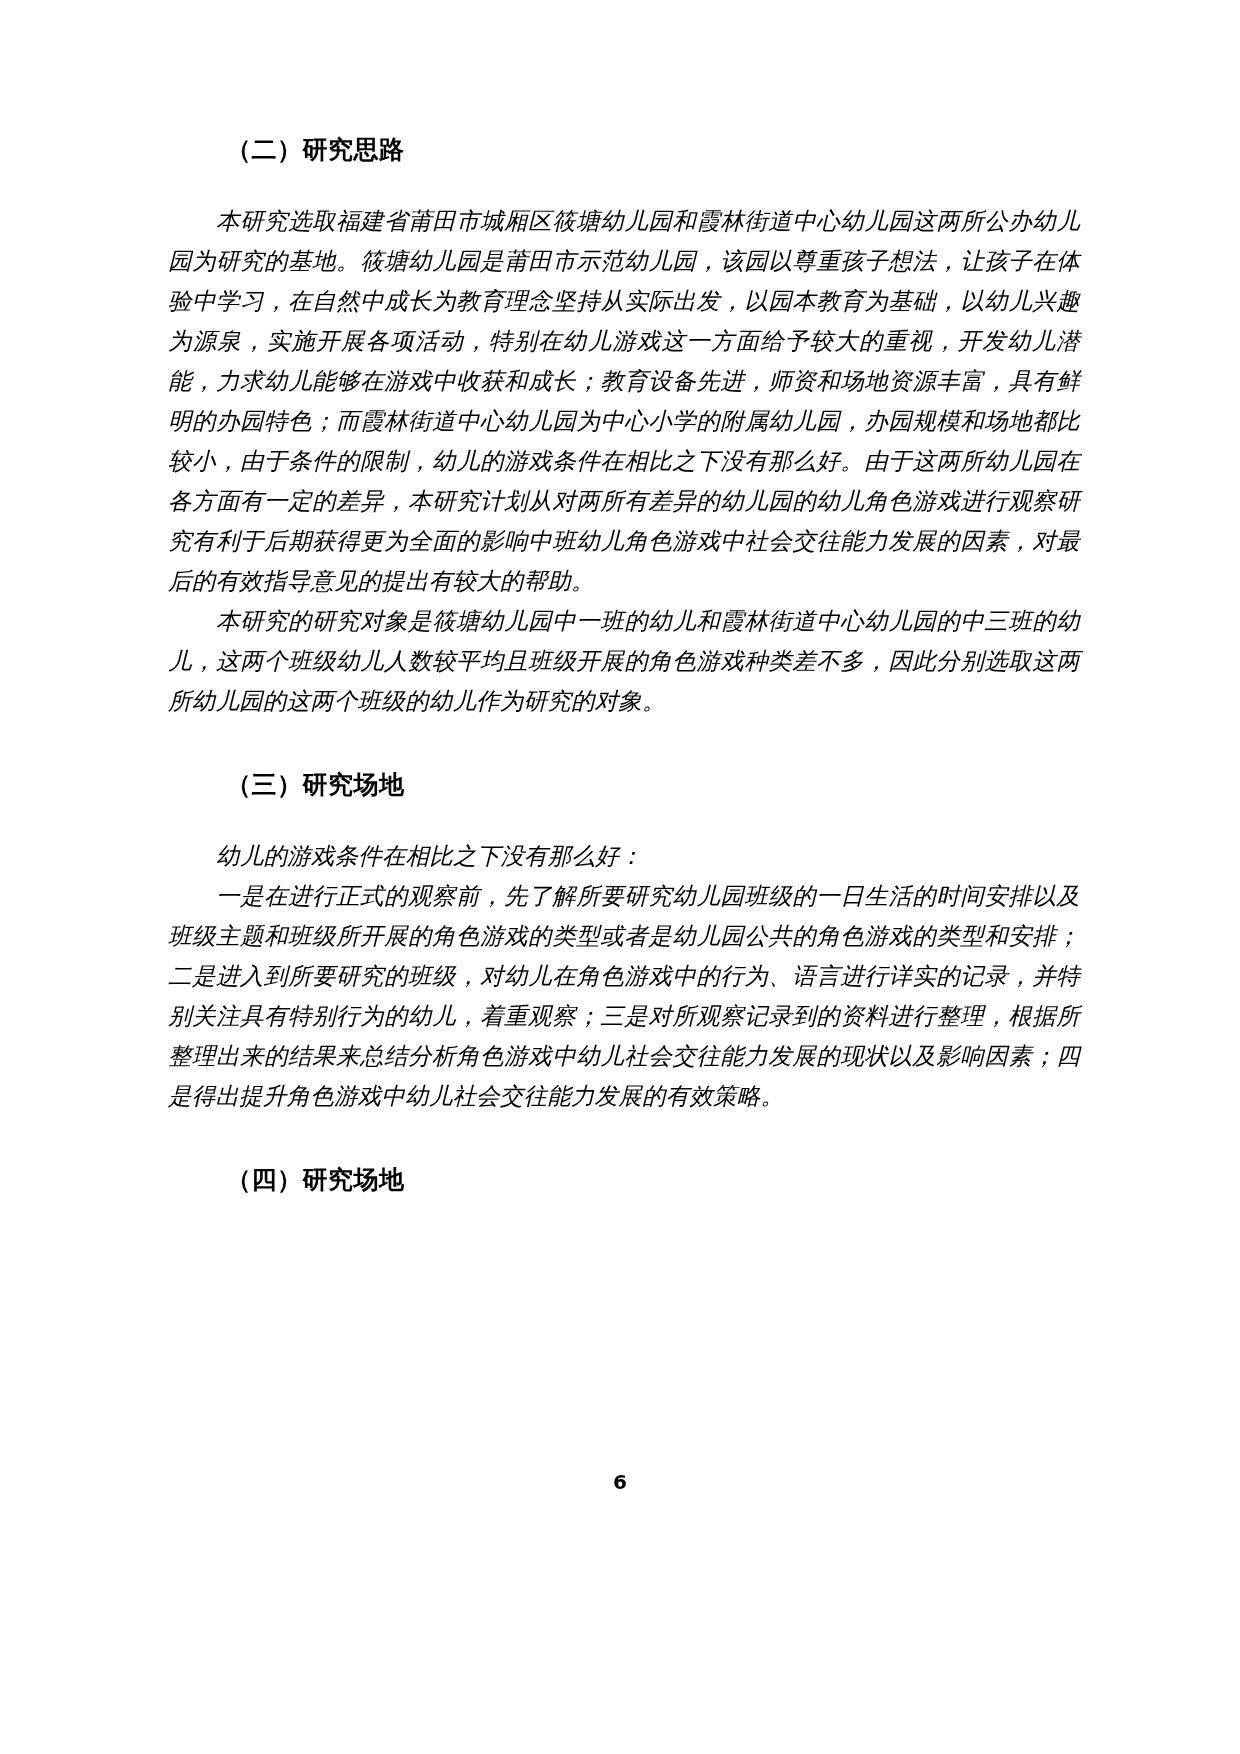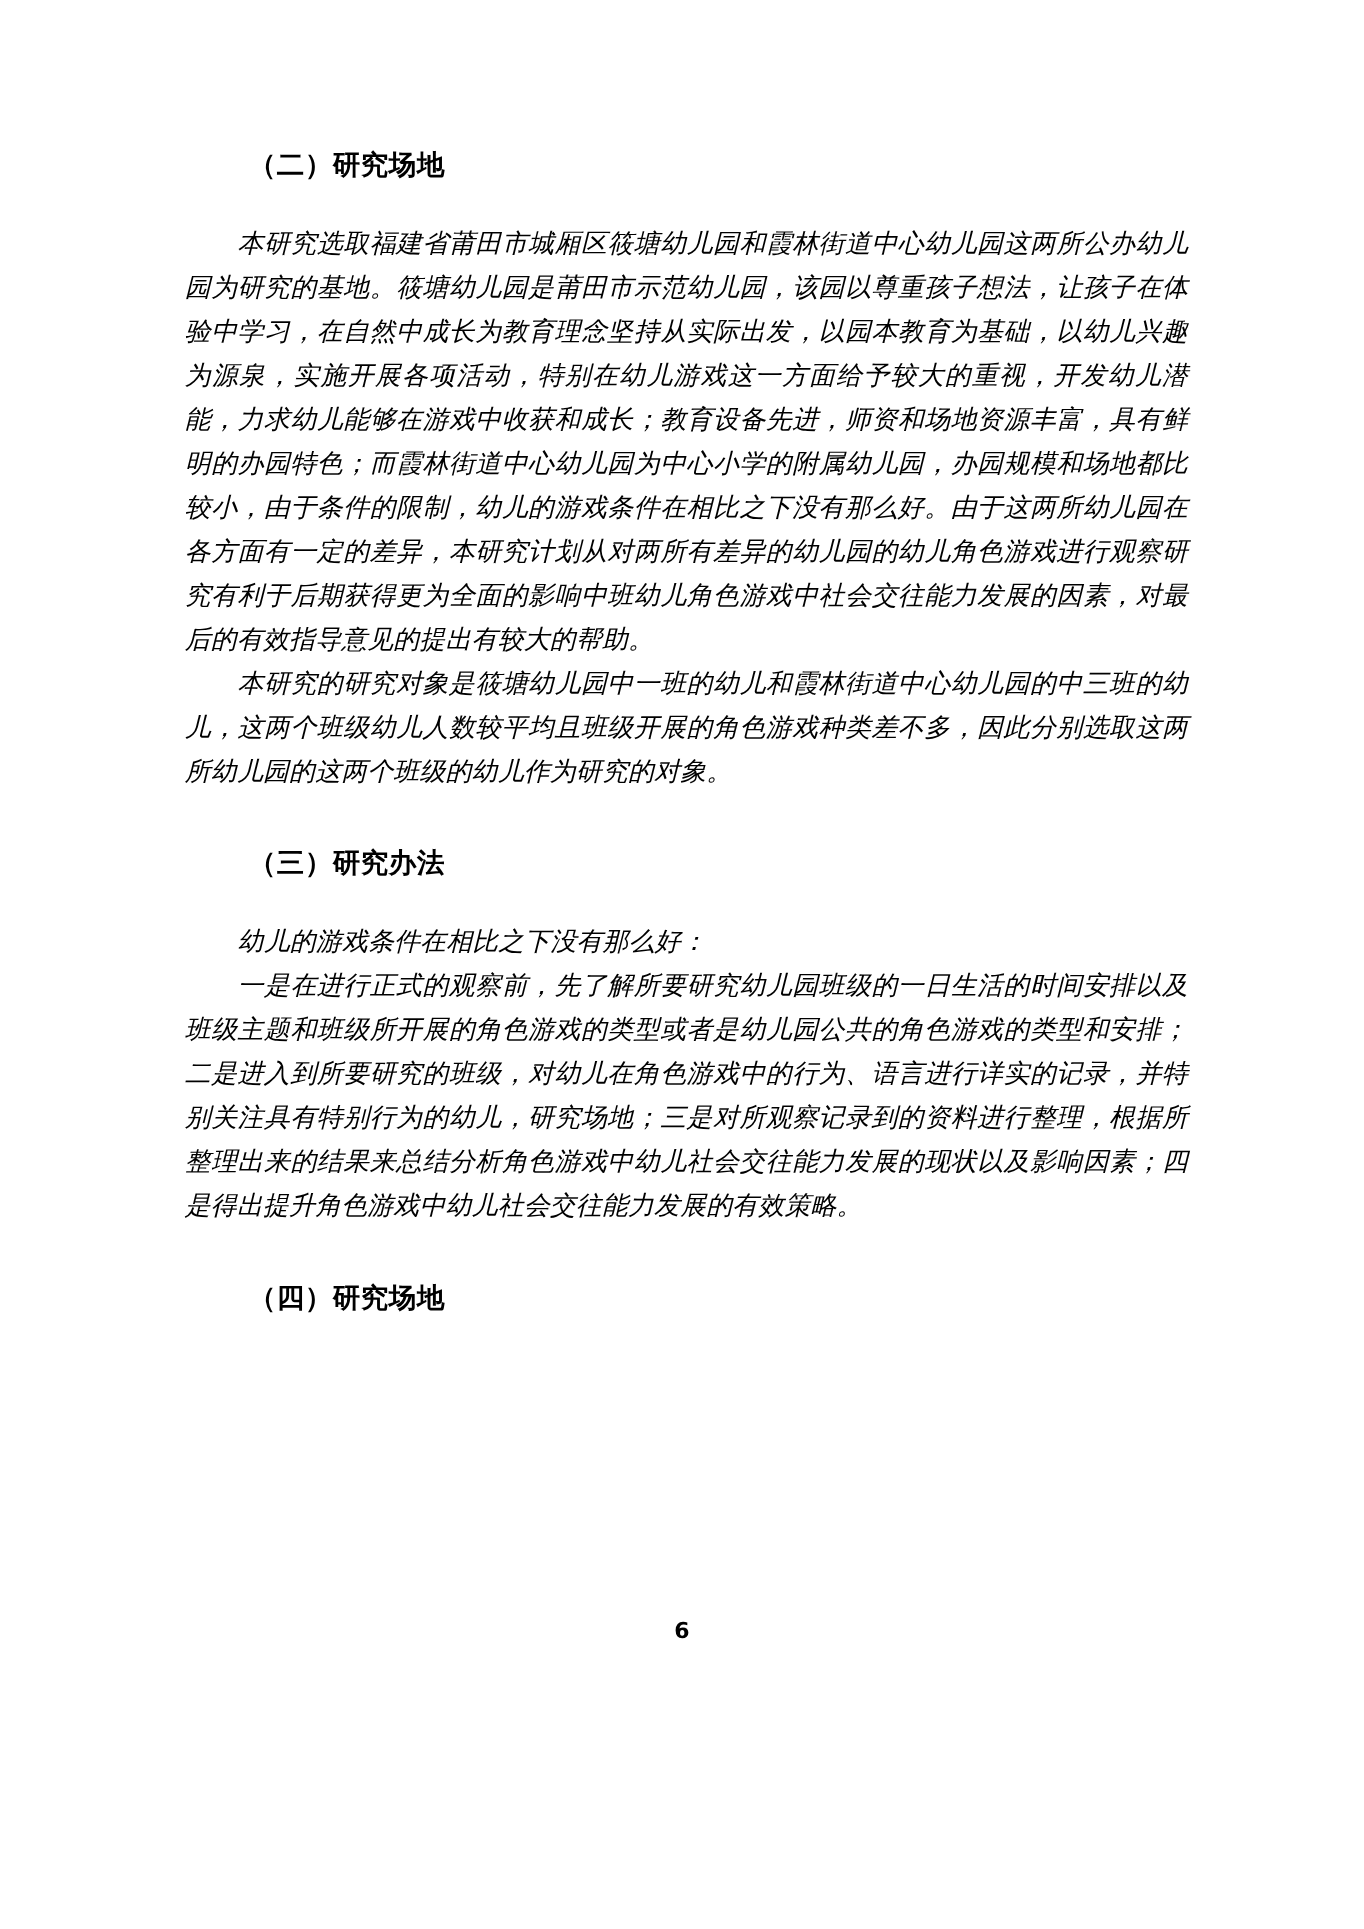--- a/index.html
+++ b/index.html
@@ -62,32 +62,32 @@
     font-size: 20px;
     font-weight: bold;
   }
 </style>
 </head>
 <body>
 
 <div class="page">
   <div class="content">
 
-    <h2 class="section-heading">（二）研究场地</h2>
+    <h2 class="section-heading">（二）研究思路</h2>
     <div class="gap-after-heading"></div>
 
     <p class="body-text">本研究选取福建省莆田市城厢区筱塘幼儿园和霞林街道中心幼儿园这两所公办幼儿园为研究的基地。筱塘幼儿园是莆田市示范幼儿园，该园以尊重孩子想法，让孩子在体验中学习，在自然中成长为教育理念坚持从实际出发，以园本教育为基础，以幼儿兴趣为源泉，实施开展各项活动，特别在幼儿游戏这一方面给予较大的重视，开发幼儿潜能，力求幼儿能够在游戏中收获和成长；教育设备先进，师资和场地资源丰富，具有鲜明的办园特色；而霞林街道中心幼儿园为中心小学的附属幼儿园，办园规模和场地都比较小，由于条件的限制，幼儿的游戏条件在相比之下没有那么好。由于这两所幼儿园在各方面有一定的差异，本研究计划从对两所有差异的幼儿园的幼儿角色游戏进行观察研究有利于后期获得更为全面的影响中班幼儿角色游戏中社会交往能力发展的因素，对最后的有效指导意见的提出有较大的帮助。</p>
     <p class="body-text">本研究的研究对象是筱塘幼儿园中一班的幼儿和霞林街道中心幼儿园的中三班的幼儿，这两个班级幼儿人数较平均且班级开展的角色游戏种类差不多，因此分别选取这两所幼儿园的这两个班级的幼儿作为研究的对象。</p>
 
     <div class="gap-before-heading"></div>
-    <h2 class="section-heading">（三）研究办法</h2>
+    <h2 class="section-heading">（三）研究场地</h2>
     <div class="gap-after-heading"></div>
 
     <p class="body-text">幼儿的游戏条件在相比之下没有那么好：</p>
-    <p class="body-text">一是在进行正式的观察前，先了解所要研究幼儿园班级的一日生活的时间安排以及班级主题和班级所开展的角色游戏的类型或者是幼儿园公共的角色游戏的类型和安排；二是进入到所要研究的班级，对幼儿在角色游戏中的行为、语言进行详实的记录，并特别关注具有特别行为的幼儿，研究场地；三是对所观察记录到的资料进行整理，根据所整理出来的结果来总结分析角色游戏中幼儿社会交往能力发展的现状以及影响因素；四是得出提升角色游戏中幼儿社会交往能力发展的有效策略。</p>
+    <p class="body-text">一是在进行正式的观察前，先了解所要研究幼儿园班级的一日生活的时间安排以及班级主题和班级所开展的角色游戏的类型或者是幼儿园公共的角色游戏的类型和安排；二是进入到所要研究的班级，对幼儿在角色游戏中的行为、语言进行详实的记录，并特别关注具有特别行为的幼儿，着重观察；三是对所观察记录到的资料进行整理，根据所整理出来的结果来总结分析角色游戏中幼儿社会交往能力发展的现状以及影响因素；四是得出提升角色游戏中幼儿社会交往能力发展的有效策略。</p>
 
     <div class="gap-before-heading"></div>
     <h2 class="section-heading">（四）研究场地</h2>
     <div class="gap-after-heading"></div>
 
   </div>
 
   <div class="page-number">6</div>
 </div>
 

